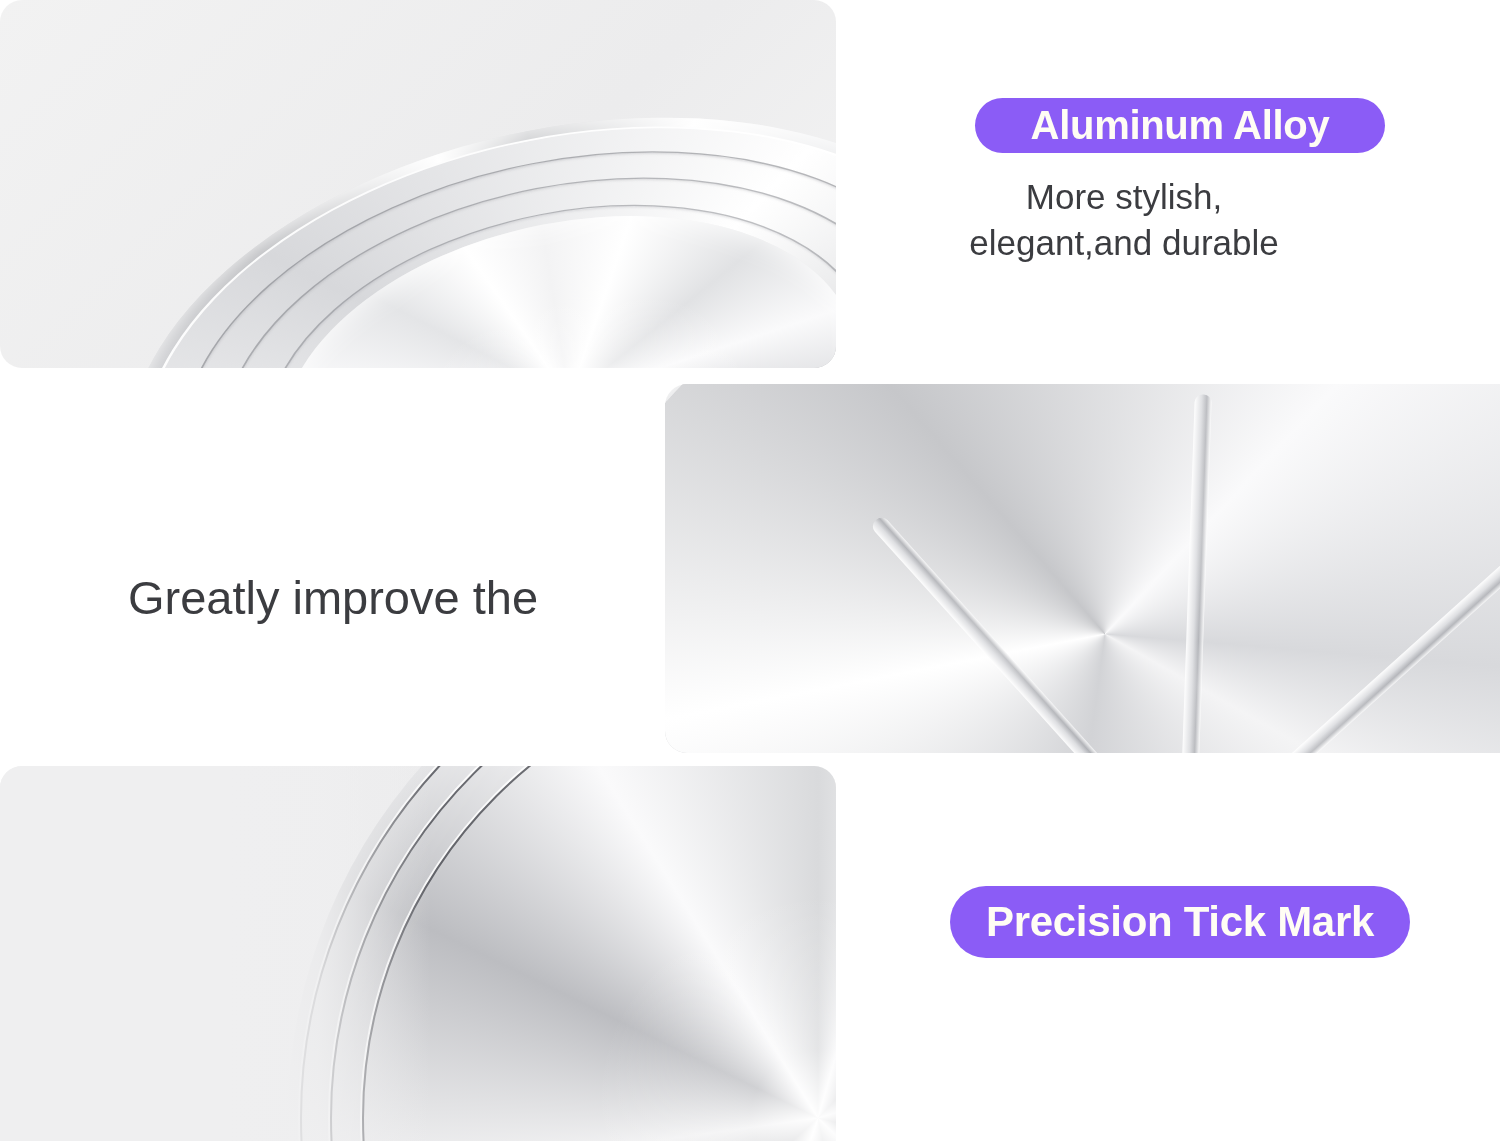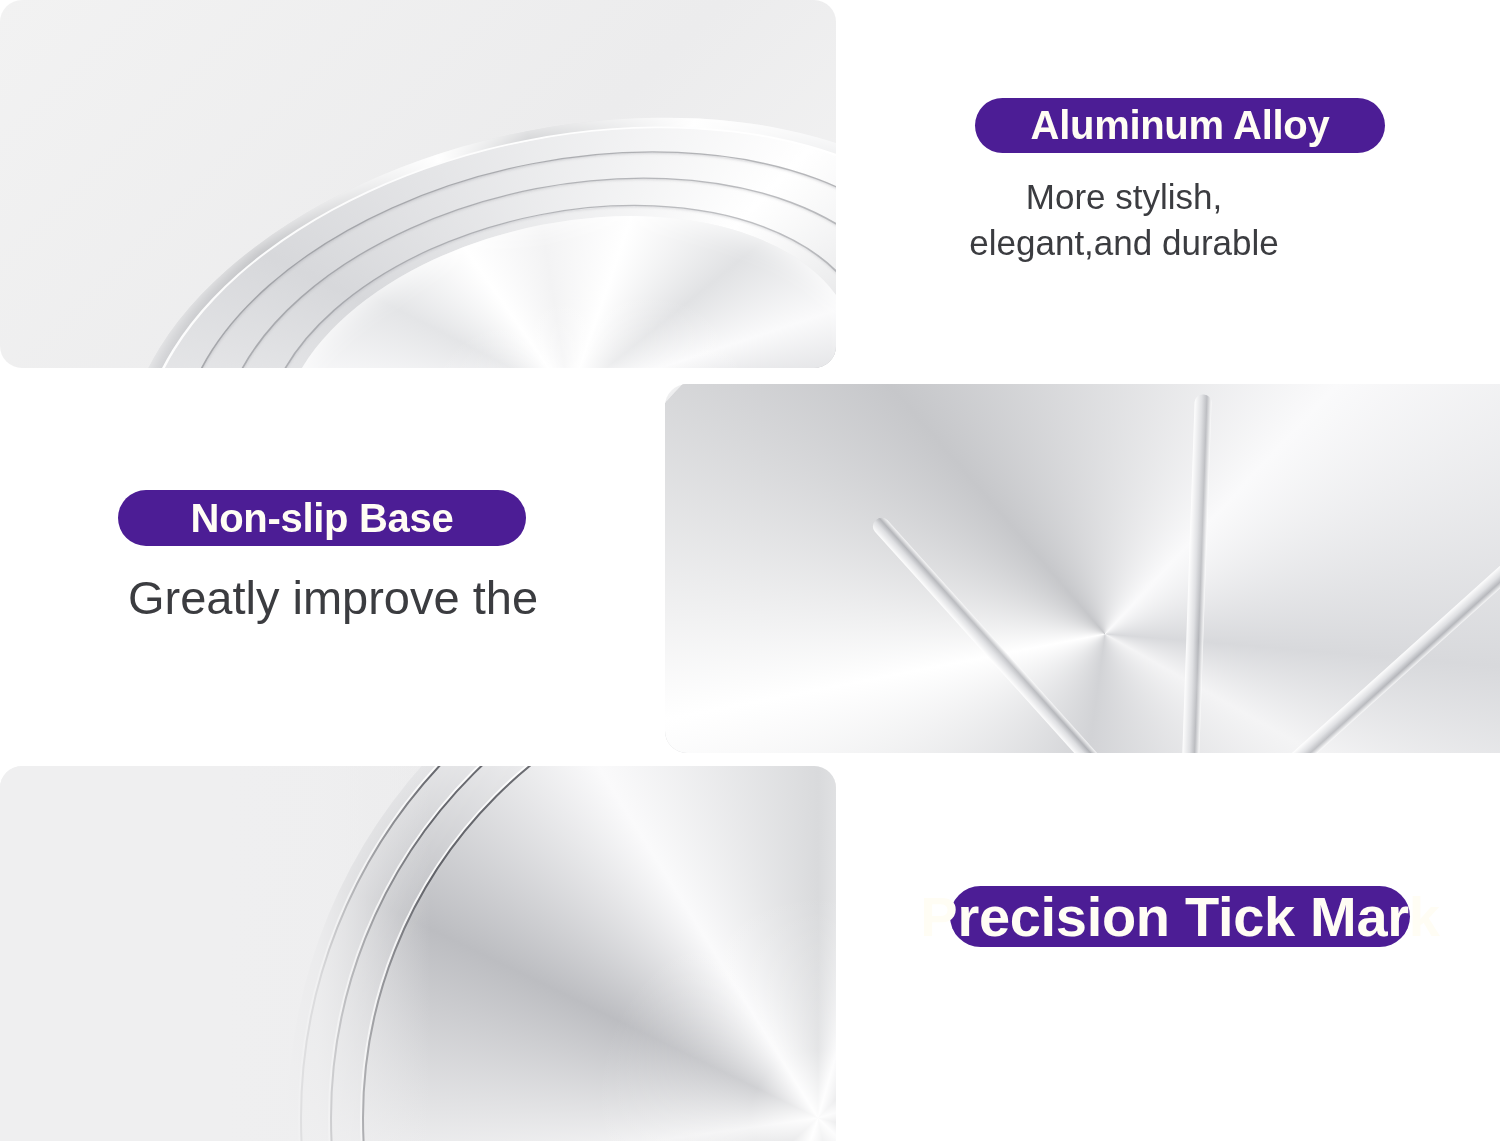--- a/index.html
+++ b/index.html
@@ -242,21 +242,21 @@
     background: linear-gradient(90deg,
       #efeff0 0%, #efeff0 52%, rgba(239,239,240,0.85) 74%, rgba(239,239,240,0) 100%);
   }
 
   
   .badge {
     position: absolute;
     display: inline-flex;
     align-items: center;
     justify-content: center;
-    background: #4c1d95;
+    background: #8b5cf6;
     color: #fffdf4;
     border-radius: 999px;
     font-weight: 700;
     letter-spacing: -0.3px;
     white-space: nowrap;
   }
   .subtext {
     position: absolute;
     color: #3b3c40;
     font-weight: 400;
@@ -286,22 +286,22 @@
   #sub-base {
     left: 118px; top: 567px;
     width: 430px;
     text-align: center;
     font-size: 47px;
   }
 
   
   #badge-tick {
     left: 950px; top: 886px;
-    width: 460px; height: 61px;
-    font-size: 56px;
+    width: 460px; height: 72px;
+    font-size: 42px;
   }
   #sub-tick {
     left: 950px; top: 963px;
     width: 460px;
     text-align: center;
     font-size: 35px;
   }
 </style>
 </head>
 <body>
@@ -322,21 +322,20 @@
       </div>
     </div>
   </div>
 
   <div class="badge" id="badge-alloy">Aluminum Alloy</div>
   <div class="subtext" id="sub-alloy">
     <div>More stylish,</div>
     <div>elegant,and durable</div>
   </div>
 
-  <div class="badge" id="badge-base">Non-slip Base</div>
   <div class="subtext" id="sub-base">
     <div>Greatly improve the</div>
   </div>
 
   <div class="panel" id="panel-base">
     <div id="base-art">
       <div id="base-plate">
         <div id="base-plate-grain"></div>
       </div>
       <div id="base-rim"></div>

